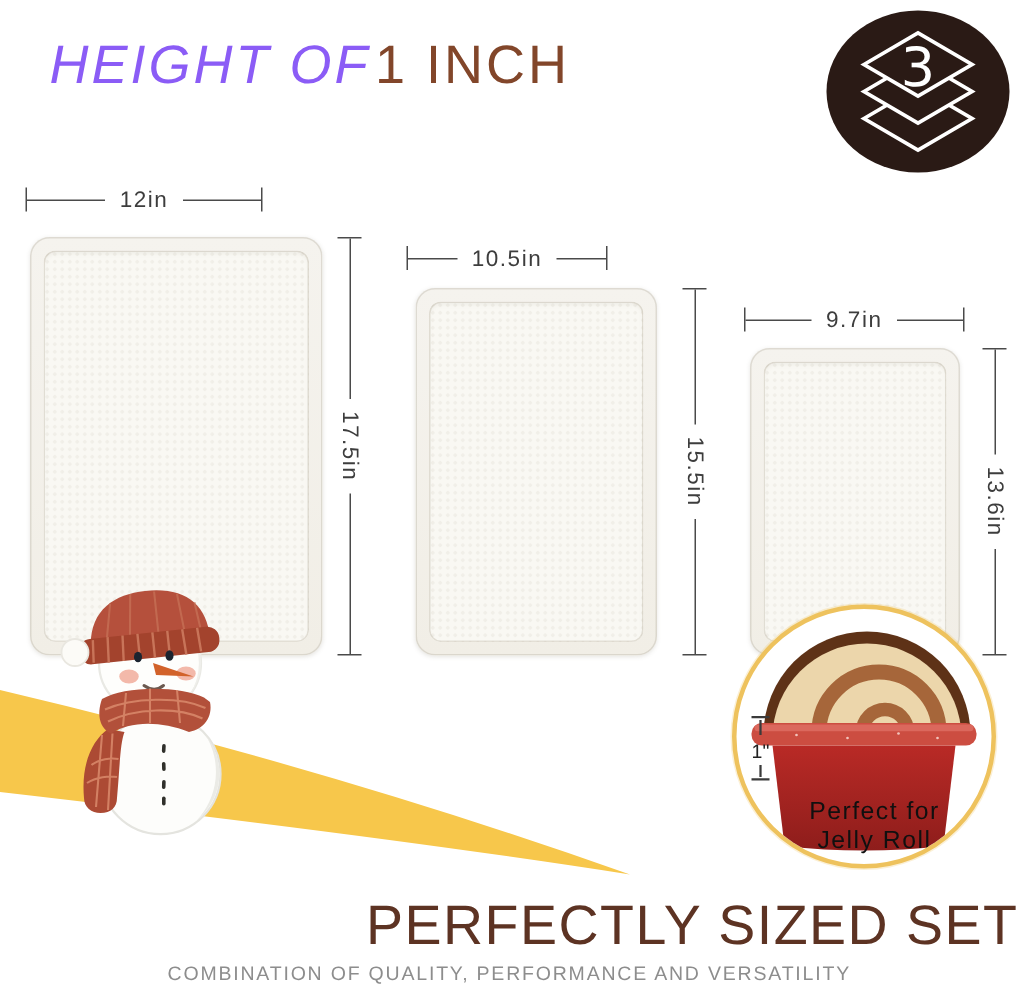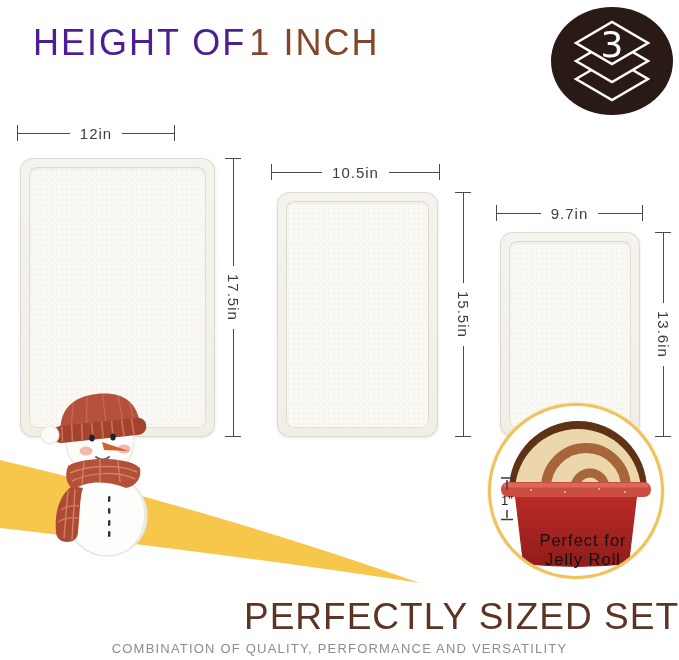--- a/index.html
+++ b/index.html
@@ -2,21 +2,21 @@
 <html><head>
 <meta charset="utf-8">
 <style>
   html,body{margin:0;padding:0;}
   body{width:679px;height:660px;position:relative;background:#ffffff;overflow:hidden;
        font-family:"Liberation Sans", sans-serif;}
   .abs{position:absolute;}
 
   
   .header-title{left:33px;top:22px;font-size:36px;letter-spacing:2px;white-space:nowrap;}
-  .header-title .dark{color:#4c1d95;}
+  .header-title .dark{color:#8b5cf6;font-style:italic;}
   .header-title .brown{color:#82462a;margin-left:3px;}
 
   
   .badge{left:551px;top:7px;width:122px;height:108px;border-radius:50%;background:#2a1a15;}
 
   
   .tray{background:linear-gradient(180deg,#f5f3ee 0%,#f1eee6 100%);
         border-radius:13px;
         box-shadow:0 1px 3px rgba(120,115,100,0.18), inset 0 0 0 1px rgba(185,180,165,0.38);}
   .tray .inner{position:absolute;inset:9px;border-radius:8px;background:#f9f8f3;
@@ -31,21 +31,21 @@
   .hdim{display:flex;align-items:center;height:16px;}
   .hdim .tick{width:1px;height:16px;background:#4a4a4a;}
   .hdim .line{flex:1;height:1px;background:#4a4a4a;}
   .vdim{display:flex;flex-direction:column;align-items:center;width:20px;}
   .vdim .tick{height:1px;width:16px;background:#4a4a4a;}
   .vdim .line{flex:1;width:1px;background:#4a4a4a;}
   .dim-label{font-size:15px;color:#3d3d3d;letter-spacing:1px;white-space:nowrap;}
   .hdim .dim-label{padding:0 10px;}
   .vdim .dim-label{writing-mode:vertical-rl;padding:8px 0;}
   .hdim1{left:17px;top:125px;width:158px;}
-  .hdim2{left:271px;top:164px;width:169px;}
+  .hdim2{left:271px;top:164px;width:134px;}
   .hdim3{left:496px;top:205px;width:147px;}
   .vdim1{left:223px;top:158px;height:279px;}
   .vdim2{left:453px;top:192px;height:245px;}
   .vdim3{left:653px;top:232px;height:205px;}
 
   
   .swoosh{left:0;top:450px;}
   .snowman{left:28px;top:392px;}
 
   

